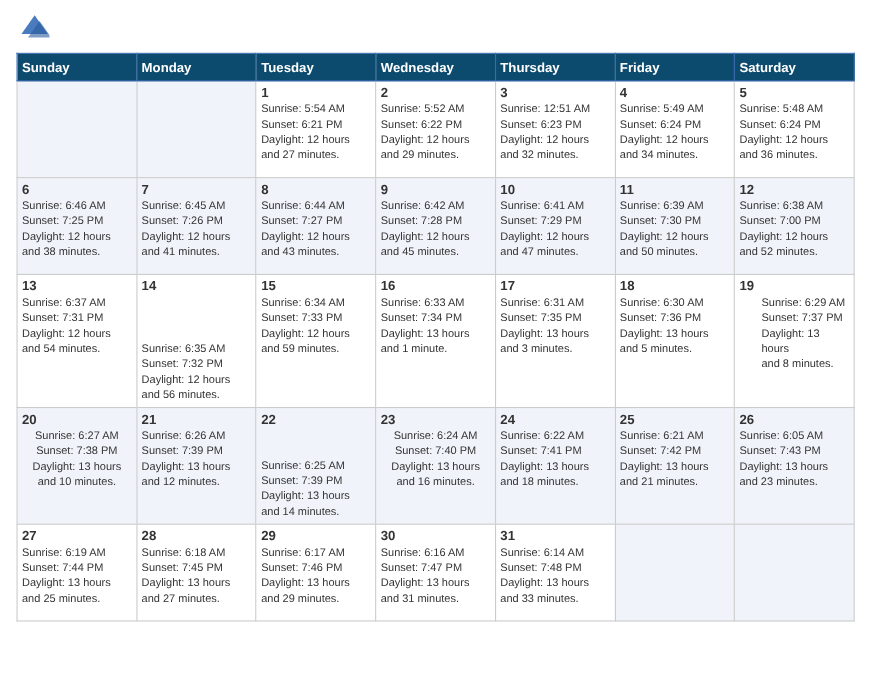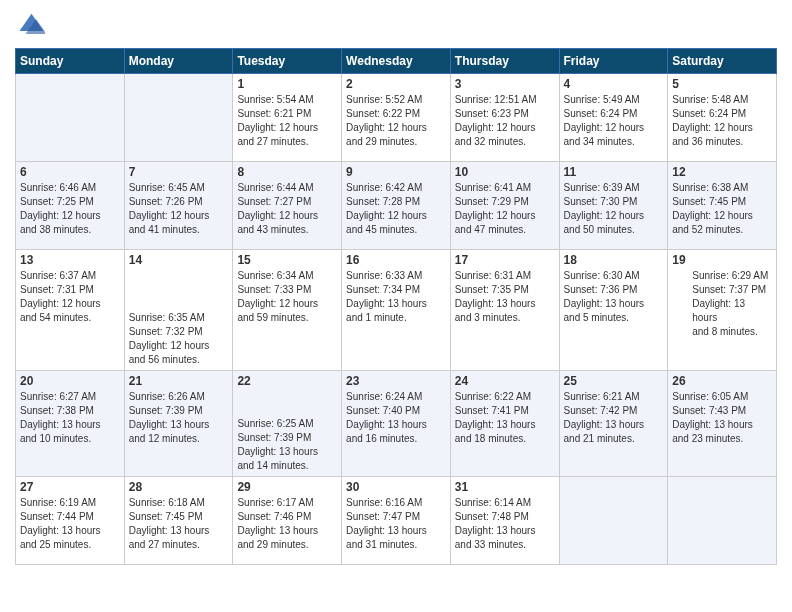--- a/index.html
+++ b/index.html
@@ -216,21 +216,21 @@
           <td>
             <span class="day-num">11</span>
             <div class="cell-info" style="white-space: pre-line;">Sunrise: 6:39 AM
 Sunset: 7:30 PM
 Daylight: 12 hours
 and 50 minutes.</div>
           </td>
           <td>
             <span class="day-num">12</span>
             <div class="cell-info" style="white-space: pre-line;">Sunrise: 6:38 AM
-Sunset: 7:45 PM
+Sunset: 7:00 PM
 Daylight: 12 hours
 and 52 minutes.</div>
           </td>
         </tr>
         <tr>
           <td>
             <span class="day-num">13</span>
             <div class="cell-info" style="white-space: pre-line;">Sunrise: 6:37 AM
 Sunset: 7:31 PM
 Daylight: 12 hours
@@ -275,42 +275,42 @@
             <span class="day-num">19</span>
             <div class="cell-info" style="white-space: pre-line; margin-left: 20px;">Sunrise: 6:29 AM
 Sunset: 7:37 PM
 Daylight: 13 hours
 and 8 minutes.</div>
           </td>
         </tr>
         <tr>
           <td>
             <span class="day-num">20</span>
-            <div class="cell-info" style="white-space: pre-line;">Sunrise: 6:27 AM
+            <div class="cell-info" style="white-space: pre-line; text-align: center;">Sunrise: 6:27 AM
 Sunset: 7:38 PM
 Daylight: 13 hours
 and 10 minutes.</div>
           </td>
           <td>
             <span class="day-num">21</span>
             <div class="cell-info" style="white-space: pre-line;">Sunrise: 6:26 AM
 Sunset: 7:39 PM
 Daylight: 13 hours
 and 12 minutes.</div>
           </td>
           <td>
             <span class="day-num">22</span>
             <div class="cell-info" style="white-space: pre-line; margin-top: 29px;">Sunrise: 6:25 AM
 Sunset: 7:39 PM
 Daylight: 13 hours
 and 14 minutes.</div>
           </td>
           <td>
             <span class="day-num">23</span>
-            <div class="cell-info" style="white-space: pre-line;">Sunrise: 6:24 AM
+            <div class="cell-info" style="white-space: pre-line; text-align: center;">Sunrise: 6:24 AM
 Sunset: 7:40 PM
 Daylight: 13 hours
 and 16 minutes.</div>
           </td>
           <td>
             <span class="day-num">24</span>
             <div class="cell-info" style="white-space: pre-line;">Sunrise: 6:22 AM
 Sunset: 7:41 PM
 Daylight: 13 hours
 and 18 minutes.</div>

